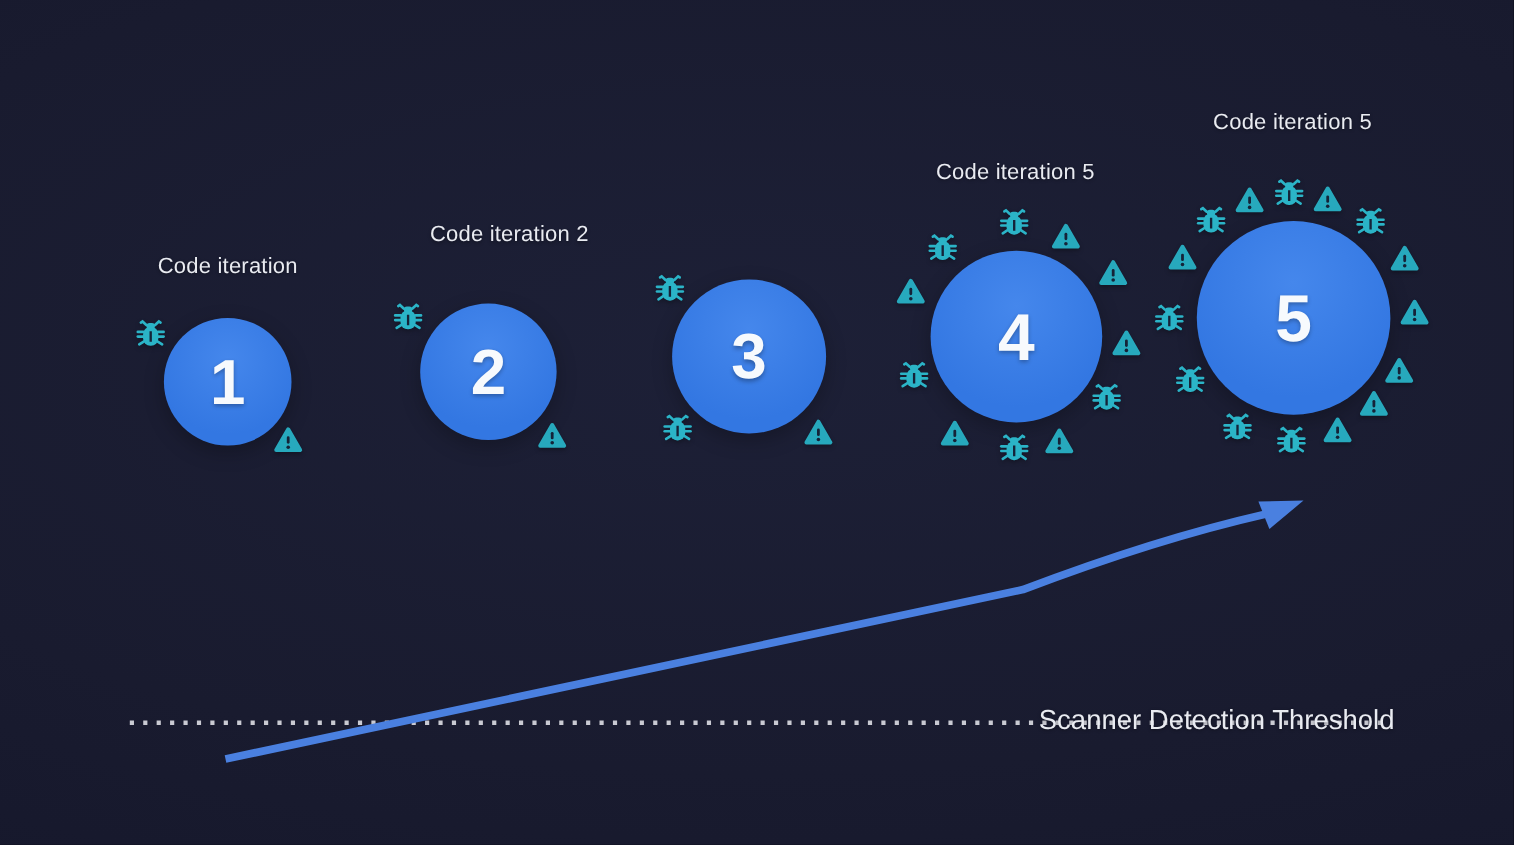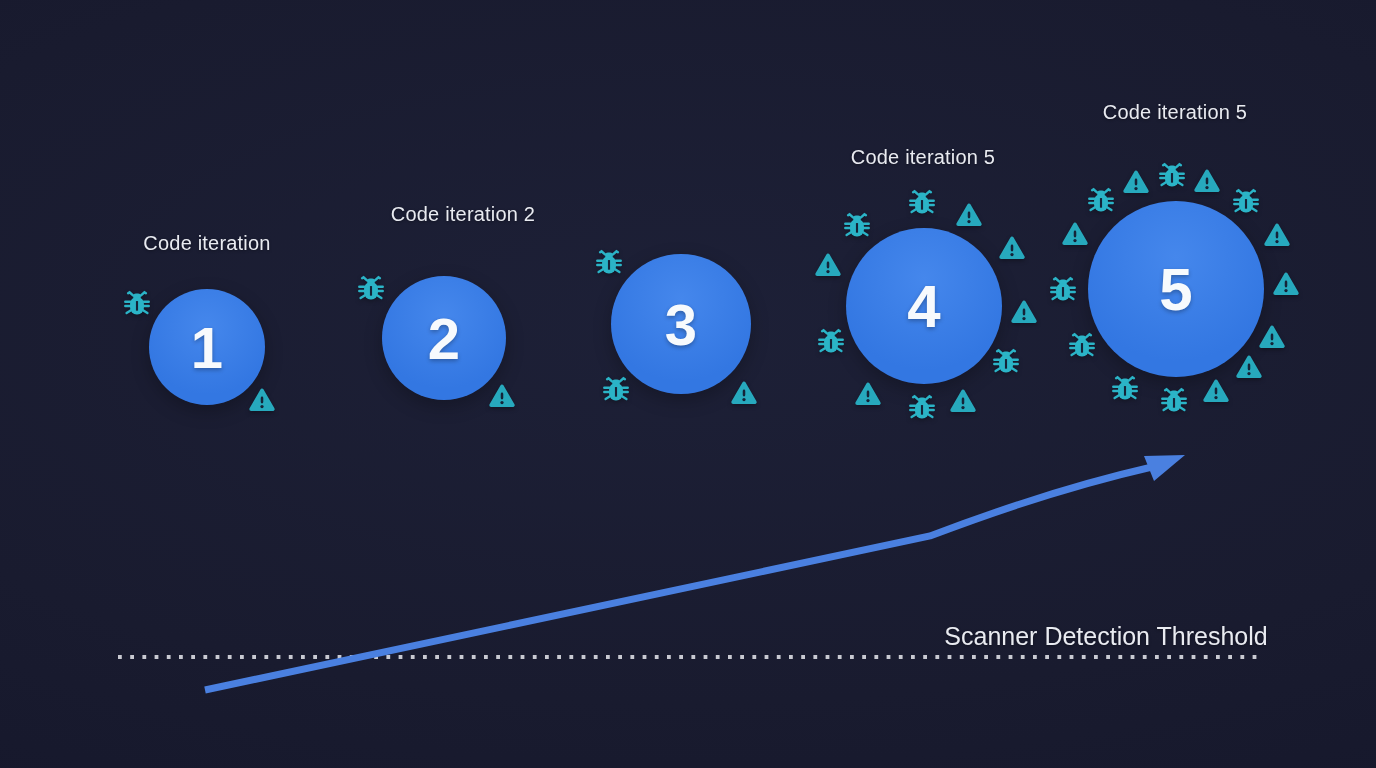--- a/index.html
+++ b/index.html
@@ -37,20 +37,21 @@
   .icon svg{display:block;width:100%;height:100%;}
   .icon-bug{color:var(--bug,#2bb4c7);}
   .icon-warning{color:var(--warning,#27a9bd);}
   #threshold-label{
     position:absolute;
     transform:translate(-50%,-50%);
     white-space:nowrap;
     color:var(--label-text,#e9ebf1);
     font-size:25px;
     text-shadow:0 1px 3px rgba(0,0,0,.35);
+    margin-top:19px;
   }
   #overlay{position:absolute;left:0;top:0;pointer-events:none;}
 </style>
 </head>
 <body>
 
 <div id="stage" style="--circle: #3377e2; --circle-hi: #4587ec; --circle-text: #f7fafd; --label-text: #e9ebf1; --bug: #2bb4c7; --warning: #27a9bd;">
   <svg id="overlay" width="1376" height="768" viewBox="0 0 1376 768">
     <line id="threshold-line" stroke-width="4" stroke-dasharray="3.8 8.4" x1="118" x2="1263" y1="657" y2="657" stroke="#c9cad2"></line>
     <path id="trend-shaft" fill="none" stroke-width="7" d="M205,690 L930,536 Q1051,490 1152,467" stroke="#4a80e0"></path>

